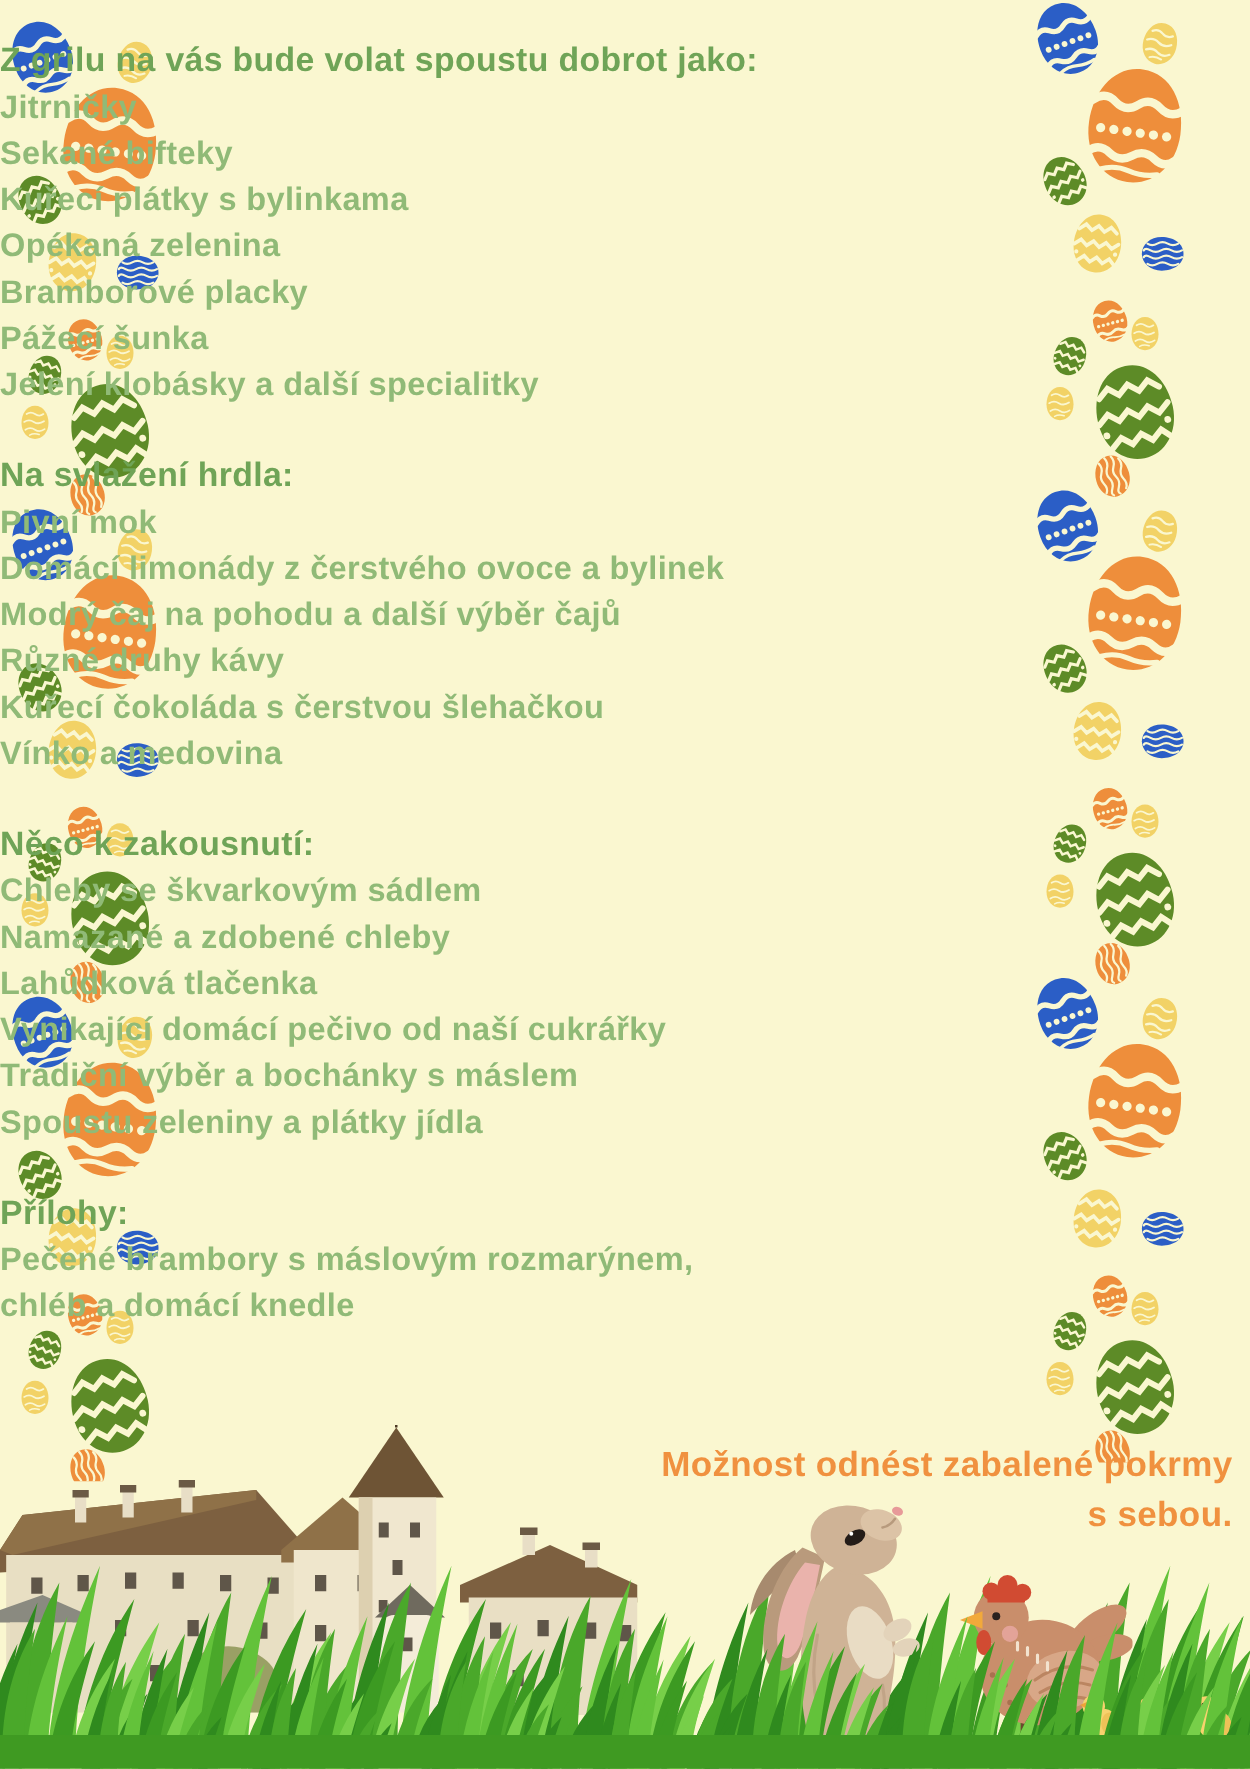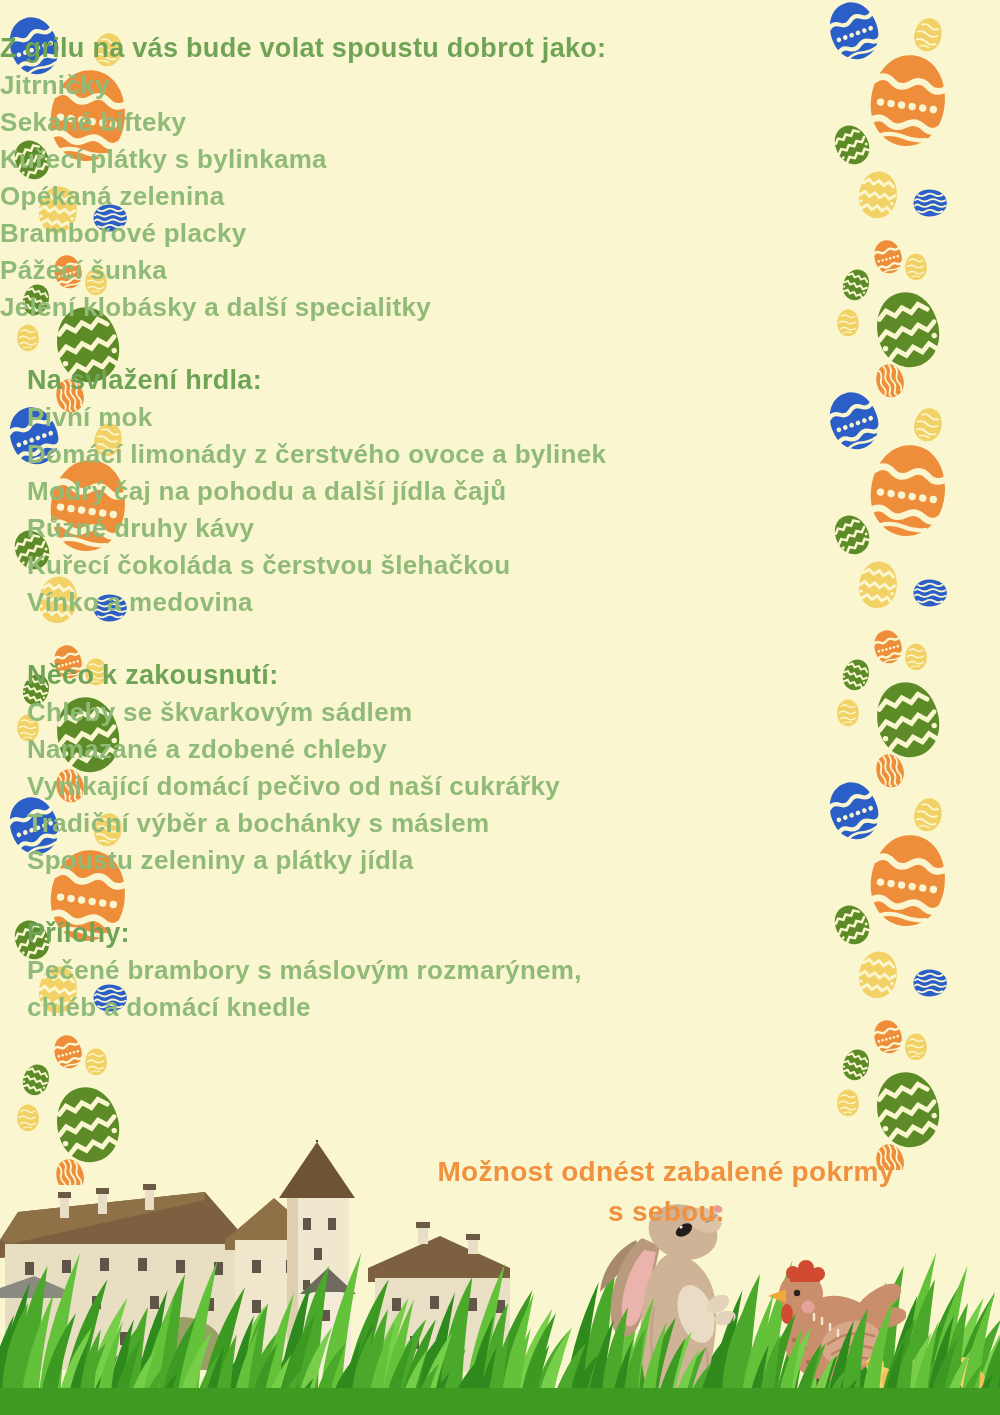--- a/index.html
+++ b/index.html
@@ -4,29 +4,29 @@
 <style>
   html,body{margin:0;padding:0;}
   .poster{
     position:relative;width:1000px;height:1415px;overflow:hidden;
     background:#faf7d0;font-family:"Liberation Sans",sans-serif;
   }
   .egg-strip{position:absolute;top:0;z-index:1;}
   .egg-strip.left{left:0;}
   .egg-strip.right{right:0;}
   .menu{position:absolute;top:30px;left:0;width:100%;z-index:6;}
-  .section+.section{margin-top:36px;padding-left:27px;}
+  .section+.section{margin-top:36px;}
   .section-heading{
     margin:0;font-size:27px;font-weight:bold;color:#6fa457;
     line-height:37px;letter-spacing:.3px;
   }
   .menu-item{font-size:26px;color:#90ba77;line-height:37px;letter-spacing:.3px;font-weight:bold;}
   .note{
     position:absolute;top:1152px;right:14px;width:640px;z-index:6;
-    text-align:center;color:#f0913f;font-weight:bold;font-size:28px;line-height:40px;
+    text-align:right;color:#f0913f;font-weight:bold;font-size:28px;line-height:40px;
     letter-spacing:.3px;
   }
   .scene{position:absolute;}
   .castle{left:0;top:1140px;z-index:2;}
   .grass-back{left:0;top:1242px;z-index:3;}
   .bunny{left:578px;top:1188px;z-index:4;}
   .hen{left:756px;top:1252px;z-index:4;}
   .chicks{left:862px;top:1352px;z-index:4;}
   .grass-front{left:0;top:1292px;z-index:5;}
 </style>
@@ -126,29 +126,30 @@
       <div class="menu-item">Kuřecí plátky s bylinkama</div>
       <div class="menu-item">Opékaná zelenina</div>
       <div class="menu-item">Bramborové placky</div>
       <div class="menu-item">Pážecí šunka</div>
       <div class="menu-item">Jelení klobásky a další specialitky</div>
     </div>
     <div class="section">
       <h2 class="section-heading">Na svlažení hrdla:</h2>
       <div class="menu-item">Pivní mok</div>
       <div class="menu-item">Domácí limonády z čerstvého ovoce a bylinek</div>
-      <div class="menu-item">Modrý čaj na pohodu a další jídla čajů</div>
+      <div class="menu-item">Modrý čaj na pohodu a další výběr čajů</div>
       <div class="menu-item">Různé druhy kávy</div>
       <div class="menu-item">Kuřecí čokoláda s čerstvou šlehačkou</div>
       <div class="menu-item">Vínko a medovina</div>
     </div>
     <div class="section">
       <h2 class="section-heading">Něco k zakousnutí:</h2>
       <div class="menu-item">Chleby se škvarkovým sádlem</div>
       <div class="menu-item">Namazané a zdobené chleby</div>
+      <div class="menu-item">Lahůdková tlačenka</div>
       <div class="menu-item">Vynikající domácí pečivo od naší cukrářky</div>
       <div class="menu-item">Tradiční výběr a bochánky s máslem</div>
       <div class="menu-item">Spoustu zeleniny a plátky jídla</div>
     </div>
     <div class="section">
       <h2 class="section-heading">Přílohy:</h2>
       <div class="menu-item">Pečené brambory s máslovým rozmarýnem,</div>
       <div class="menu-item">chléb a domácí knedle</div>
     </div>
   </div>

